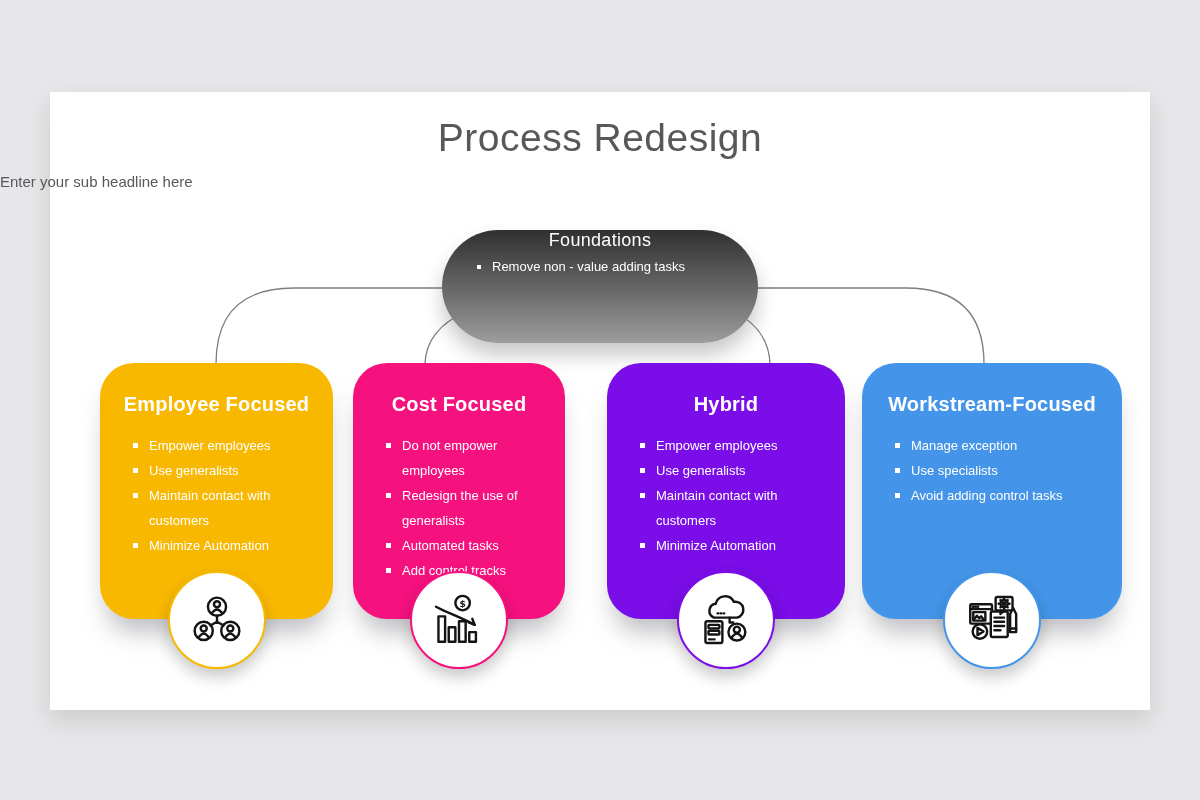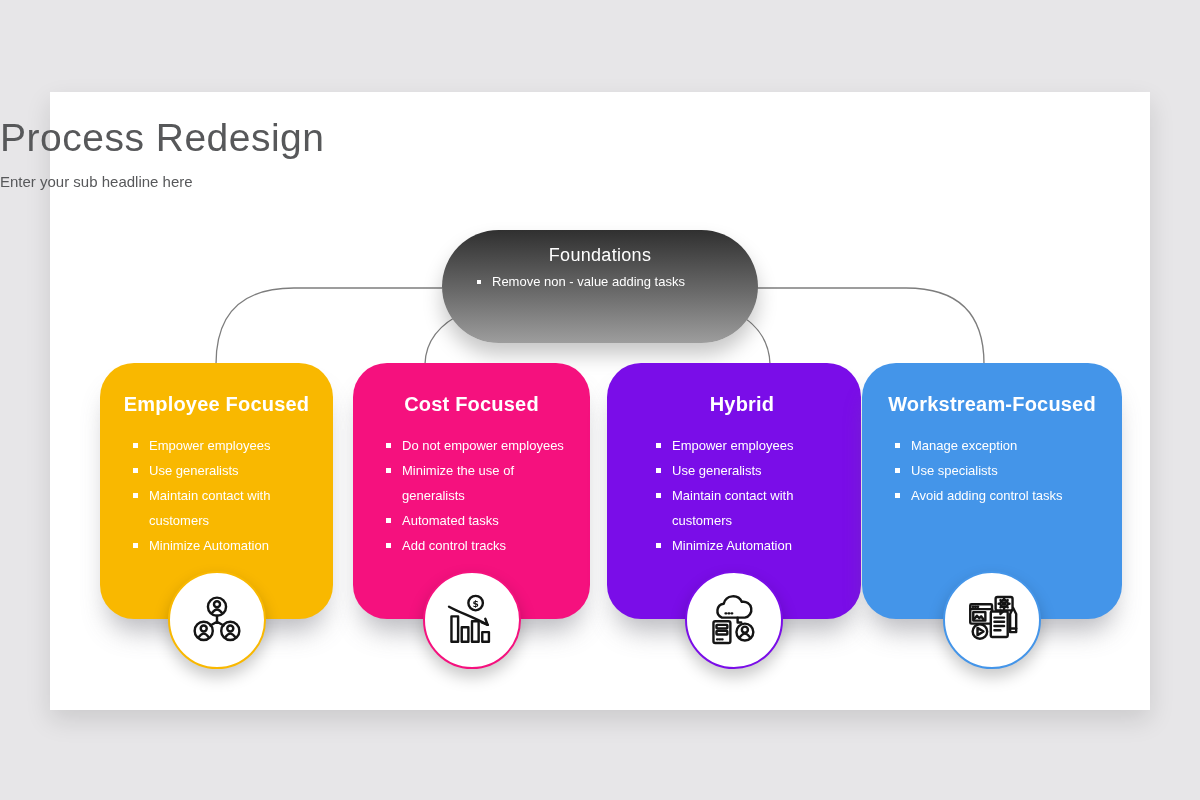--- a/index.html
+++ b/index.html
@@ -8,39 +8,39 @@
     background:#E7E6E8;
     font-family:"Liberation Sans", sans-serif;
     overflow:hidden;
   }
   .panel{
     position:absolute;left:50px;top:92px;width:1100px;height:618px;
     background:#ffffff;
     box-shadow:0 10px 24px rgba(0,0,0,0.12);
   }
   .title{
-    position:absolute;top:116px;left:0;width:1200px;text-align:left;
+    position:absolute;top:116px;left:0;width:1200px;text-align:center;
     font-size:39px;font-weight:400;color:#57585a;letter-spacing:0.5px;
   }
   .subtitle{
     position:absolute;top:173px;left:0;width:1200px;text-align:left;
     font-size:15px;color:#57585a;
   }
   svg.connectors{
     position:absolute;left:0;top:0;width:1200px;height:800px;z-index:1;
     pointer-events:none;
   }
   .pill{
     position:absolute;left:442px;top:230px;width:316px;height:113px;
     border-radius:57px;z-index:2;
     background:linear-gradient(180deg,#303030 0%,#6a6a6a 55%,#9d9d9d 100%);
     color:#fff;text-align:center;
     box-shadow:0 12px 20px rgba(0,0,0,0.22);
   }
-  .pill h2{margin:15px 0 7px;font-size:18px;font-weight:500;letter-spacing:0.3px;}
+  .pill h2{margin:0 0 7px;font-size:18px;font-weight:500;letter-spacing:0.3px;}
   .pill ul{list-style:none;margin:0 auto;padding:0;width:252px;text-align:left;}
   .pill li{position:relative;padding-left:18px;font-size:13px;line-height:17.5px;}
   .pill li::before{content:"";position:absolute;left:3px;top:7px;width:4px;height:4px;background:#fff;}
   .card{
     position:absolute;top:363px;height:256px;border-radius:34px;z-index:2;
     background:var(--card-color);color:#fff;
     box-shadow:0 20px 26px -8px rgba(105,105,115,0.45);
   }
   .card h3{margin:30px 8px 0;text-align:center;font-size:20px;font-weight:bold;letter-spacing:0.2px;}
   .card ul{list-style:none;margin:17px 26px 0 32px;padding:0;}
@@ -51,22 +51,22 @@
     width:94px;height:94px;border-radius:50%;background:#fff;
     border:2px solid var(--card-color);
     box-shadow:0 8px 16px rgba(0,0,0,0.22);
     display:flex;align-items:center;justify-content:center;
   }
   .icon-circle svg{width:58px;height:58px;}
   .icon-circle svg *{stroke:#141414;stroke-width:4;fill:none;stroke-linecap:round;stroke-linejoin:round;}
   .icon-circle svg .fillw{fill:#ffffff;}
   .icon-circle svg text{stroke:none;fill:#141414;font-family:"DejaVu Sans",sans-serif;font-weight:bold;font-size:15px;}
   .c1{left:100px;width:233px;}
-  .c2{left:353px;width:237px;}
-  .c3{left:607px;width:238px;padding-left:16px;}
+  .c2{left:353px;width:212px;}
+  .c3{left:607px;width:238px;}
   .c4{left:862px;width:260px;}
 </style>
 </head>
 <body>
 
 <div class="panel"></div>
 
 <div class="title">Process Redesign</div>
 <div class="subtitle">Enter your sub headline here</div>
 
@@ -105,21 +105,21 @@
       <path d="M62 76 q8 -11 16 0"></path>
       <path d="M48 41 v10 M48 51 l-11 6 M48 51 l11 6"></path>
     </svg>
   </div>
 </div>
 
 <div class="card c2" style="--card-color: #F5117E;">
   <h3>Cost Focused</h3>
   <ul>
     <li>Do not empower employees</li>
-    <li>Minimize the use of generalists</li>
+    <li>Redesign the use of generalists</li>
     <li>Automated tasks</li>
     <li>Add control tracks</li>
   </ul>
   <div class="icon-circle">
     <svg viewBox="0 0 96 96">
       <rect x="14" y="42" width="11" height="42"></rect>
       <rect x="31" y="60" width="11" height="24"></rect>
       <rect x="48" y="50" width="11" height="34"></rect>
       <rect x="65" y="68" width="11" height="16"></rect>
       <path d="M10 26 C 28 36, 48 42, 74 56"></path>

